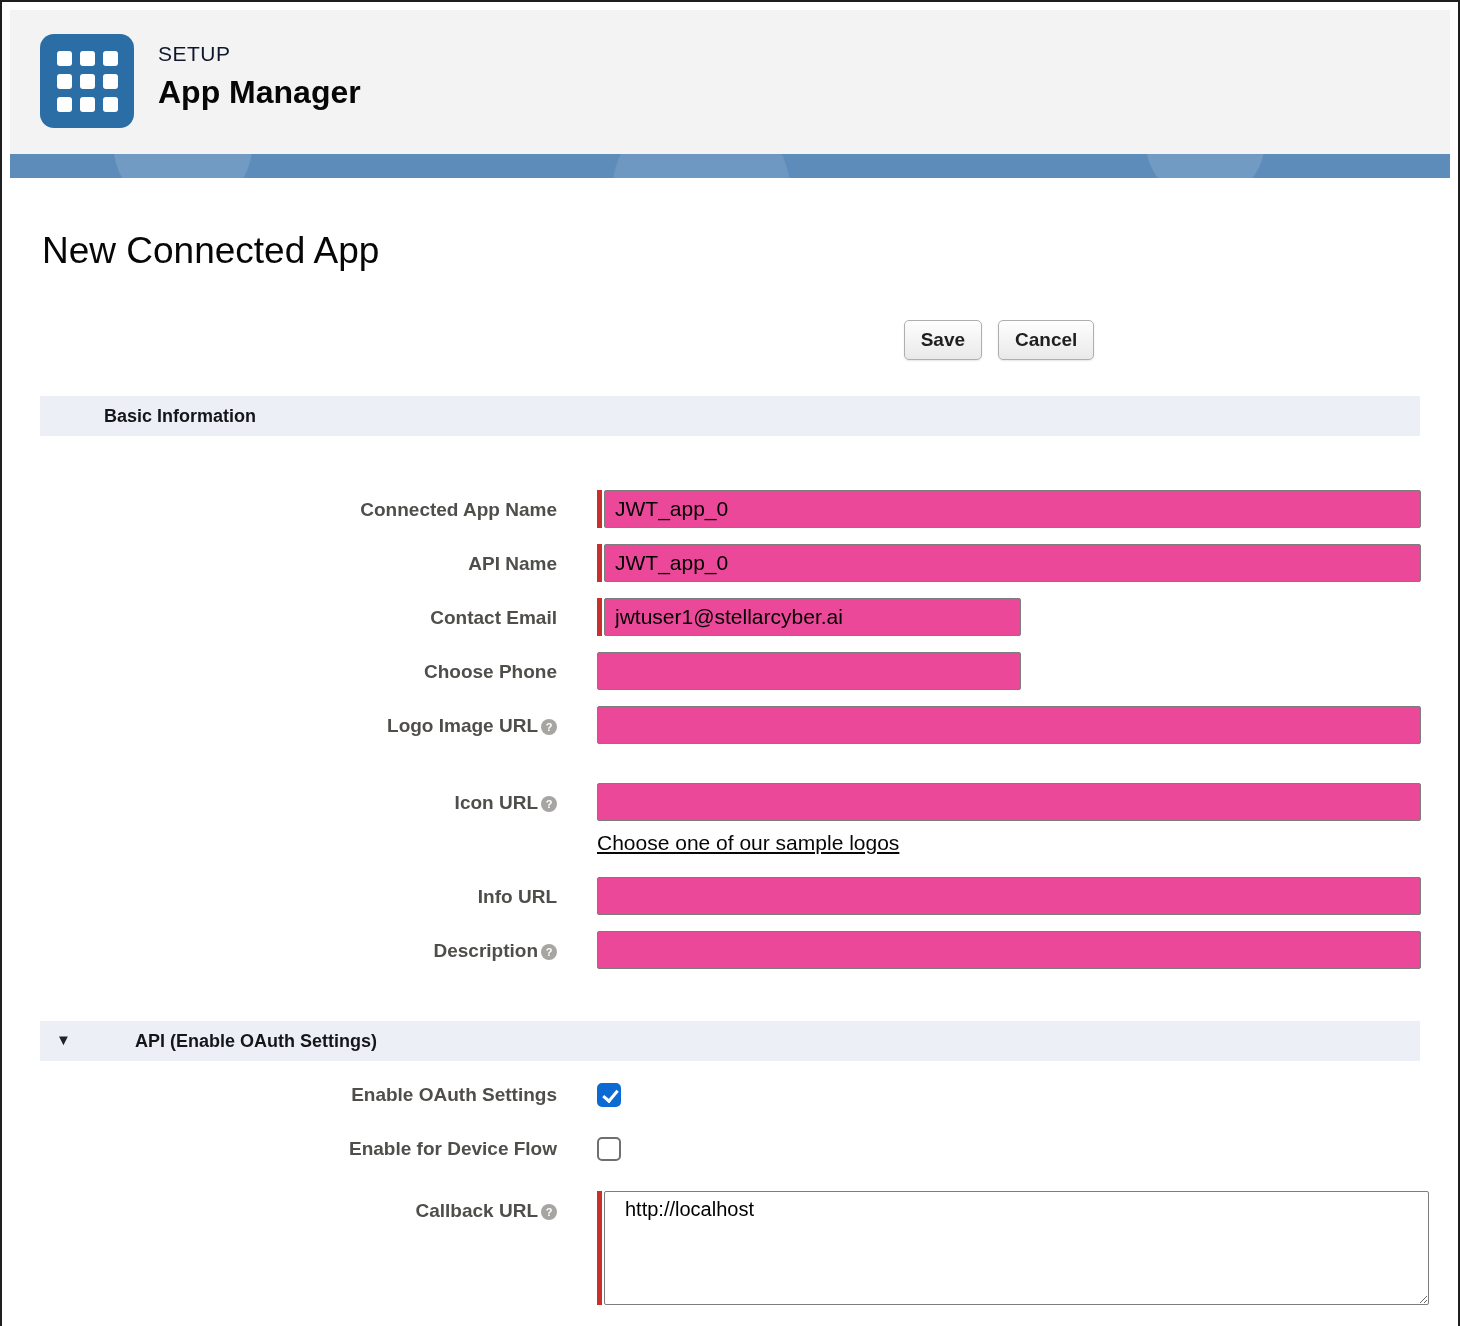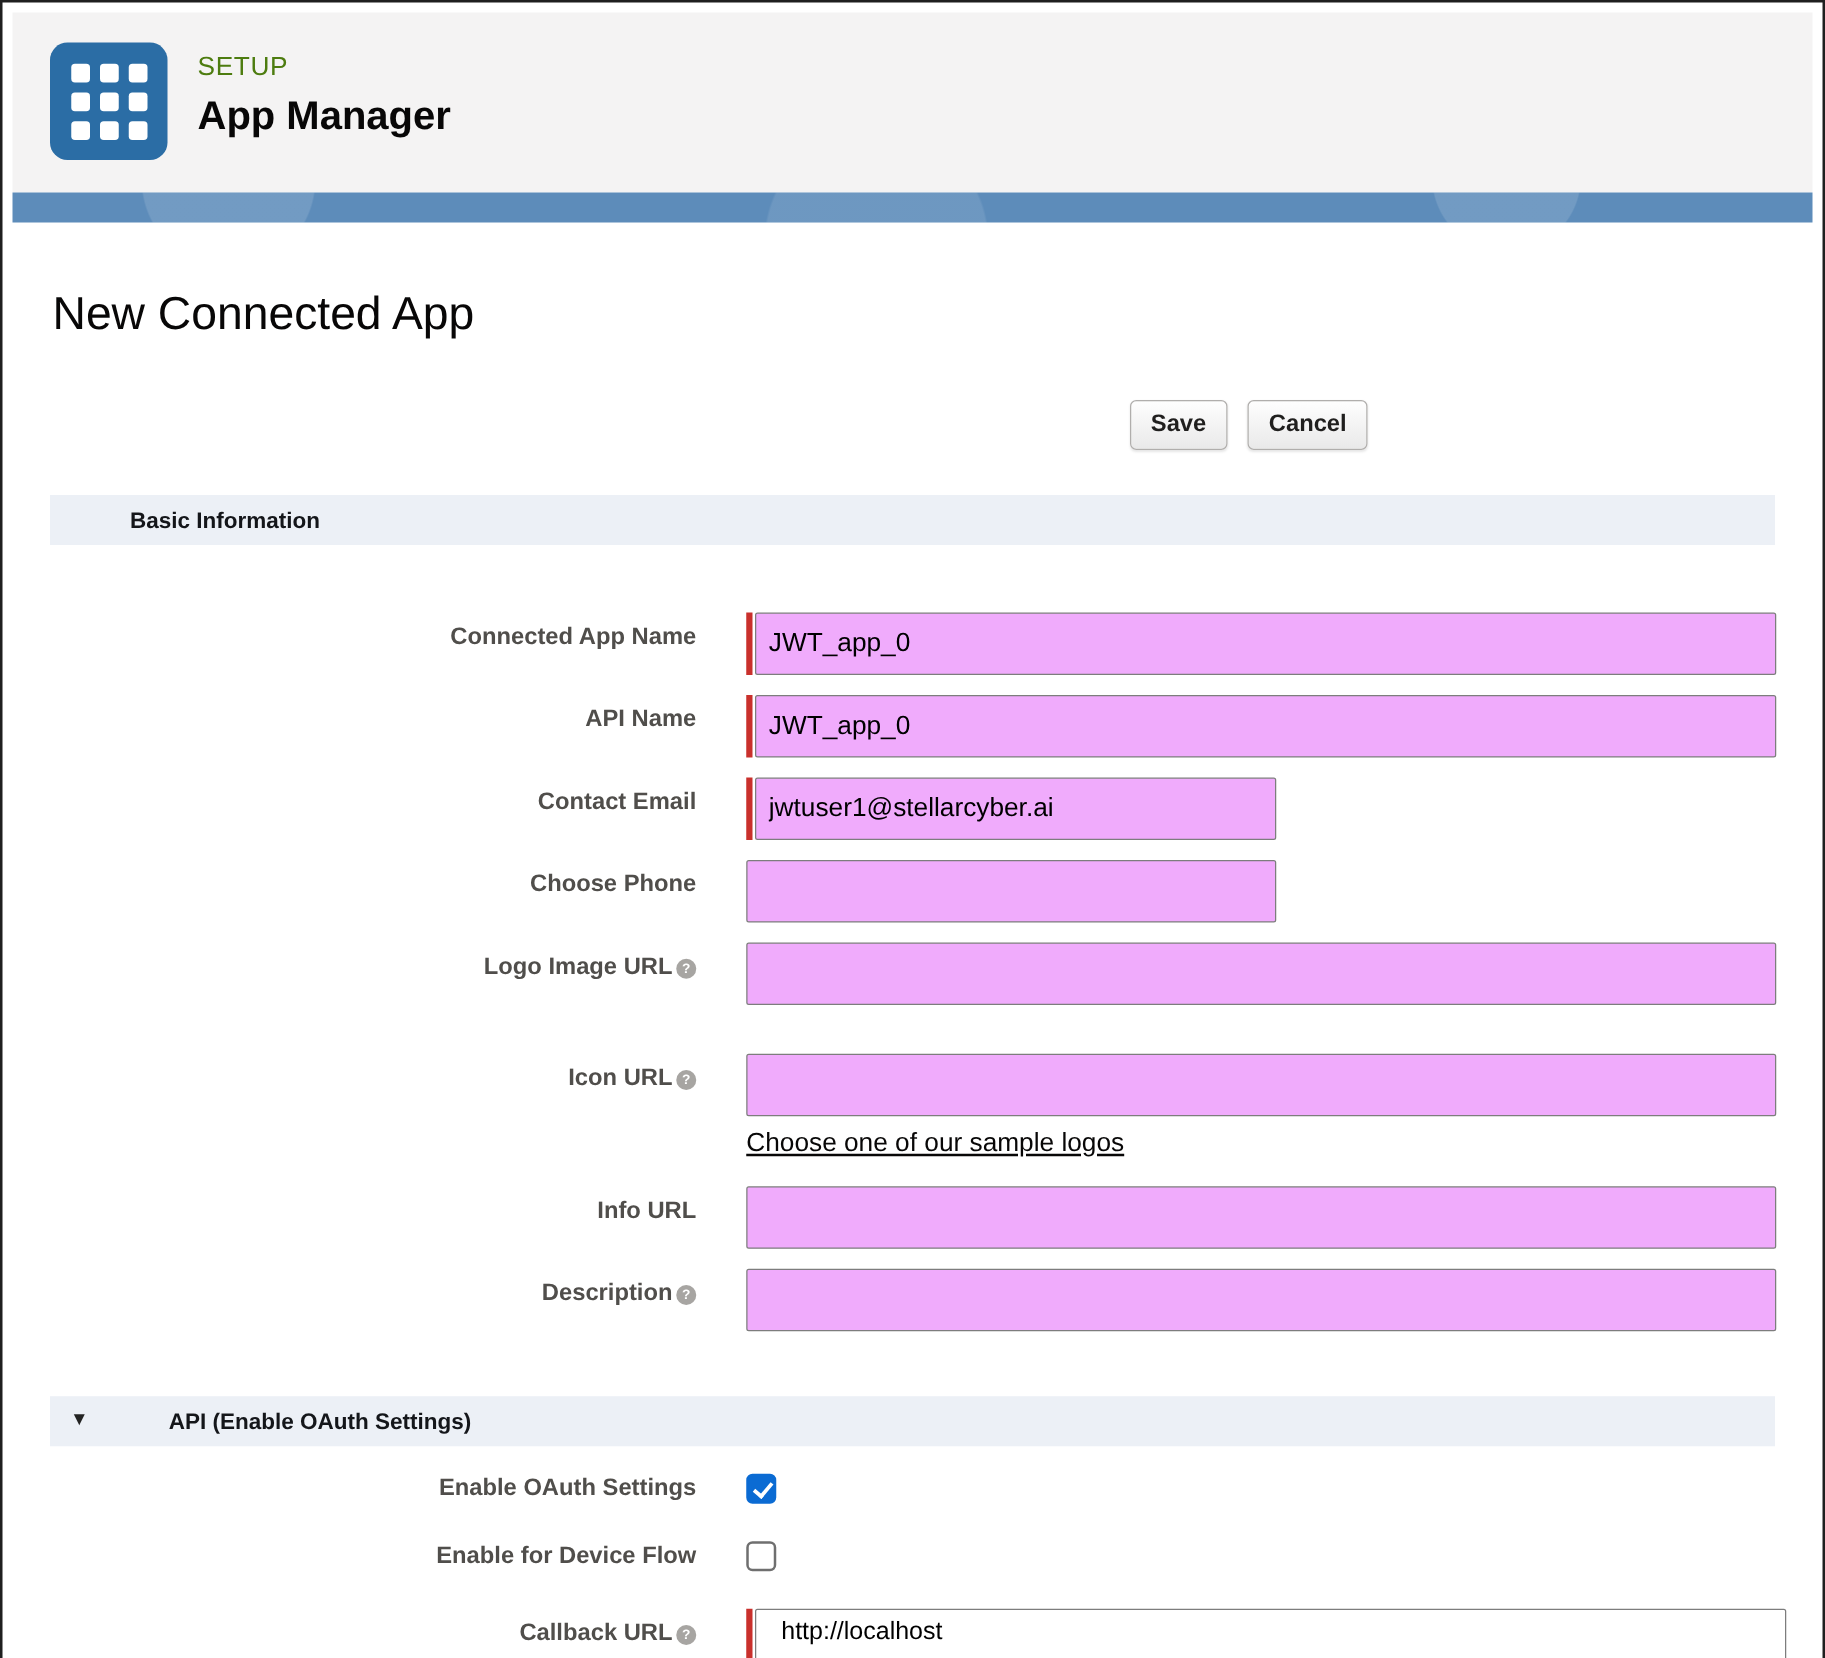--- a/index.html
+++ b/index.html
@@ -7,21 +7,21 @@
   body { font-family: "Liberation Sans", sans-serif; width: 1460px; }
 
   .page { width: 1460px; min-height: 1322px; border: 2px solid #1f1f1f; background: #fff; padding: 8px 8px 30px; }
 
   
   .app-header { background: #f4f3f3; display: flex; align-items: flex-start; gap: 24px; padding: 24px 0 26px 30px; }
   .app-icon { width: 94px; height: 94px; background: #2b6da5; border-radius: 14px; display: grid; place-items: center; flex: none; }
   .app-icon .dots { display: grid; grid-template-columns: repeat(3, 15px); grid-auto-rows: 15px; gap: 8px; }
   .app-icon .dots i { background: #fff; border-radius: 3px; display: block; }
   .header-text { padding-top: 8px; }
-  .setup-label { color: #4d7c0f; font-size: 21px; letter-spacing: .5px; }
+  .setup-label { color: #0f172a; font-size: 21px; letter-spacing: .5px; }
   .app-title { font-size: 32px; font-weight: 700; color: #080707; margin-top: 8px; }
   .blue-strip { height: 24px; background-color: #5d8cba;
     background-image:
       radial-gradient(circle 70px at 12% -40%, rgba(255,255,255,.13) 98%, transparent),
       radial-gradient(circle 90px at 48% 160%, rgba(255,255,255,.10) 98%, transparent),
       radial-gradient(circle 60px at 83% -50%, rgba(255,255,255,.13) 98%, transparent);
   }
 
   
   .content { padding: 30px 30px 0 30px; }
@@ -47,22 +47,22 @@
 
   .help-icon { display: inline-block; width: 16px; height: 16px; border-radius: 50%; background: #a7a5a2; color: #fff;
                font-size: 11px; line-height: 16px; text-align: center; font-weight: 700; margin-left: 3px;
                vertical-align: 1px; cursor: pointer; }
 
   .control { display: flex; align-items: stretch; }
   .control.long { width: 824px; }
   .control.short { width: 424px; }
   .control.textarea-control { width: 832px; }
   .req { width: 5px; background: #c9302c; flex: none; margin-right: 2px; }
-  input.text { flex: 1; min-width: 0; height: 50px; border: 1.5px solid #7d7d7d; border-radius: 2px;
-               font-size: 21px; font-family: inherit; padding: 0 10px; color: #000; background: #f0abfc; }
+  input.text { flex: 1; min-width: 0; height: 38px; border: 1.5px solid #7d7d7d; border-radius: 2px;
+               font-size: 21px; font-family: inherit; padding: 0 10px; color: #000; background: #ec4899; }
   textarea.text { flex: 1; min-width: 0; height: 114px; border: 1.5px solid #7d7d7d; border-radius: 2px;
                   font-size: 20px; font-family: inherit; padding: 6px 20px; color: #000; resize: both; }
 
   .links-line { font-size: 21px; color: #080707; padding-top: 2px; }
   a.link { color: #080707; text-decoration: underline; cursor: pointer; }
 
   .checkbox { width: 24px; height: 24px; border: 2px solid #6f6f6f; border-radius: 5px; background: #fff;
               display: inline-block; position: relative; cursor: pointer; }
   .checkbox.checked { background: #0b6bd3; border-color: #0b6bd3; }
   .checkbox.checked::after { content: ""; position: absolute; left: 7px; top: 2px; width: 6px; height: 12px;

